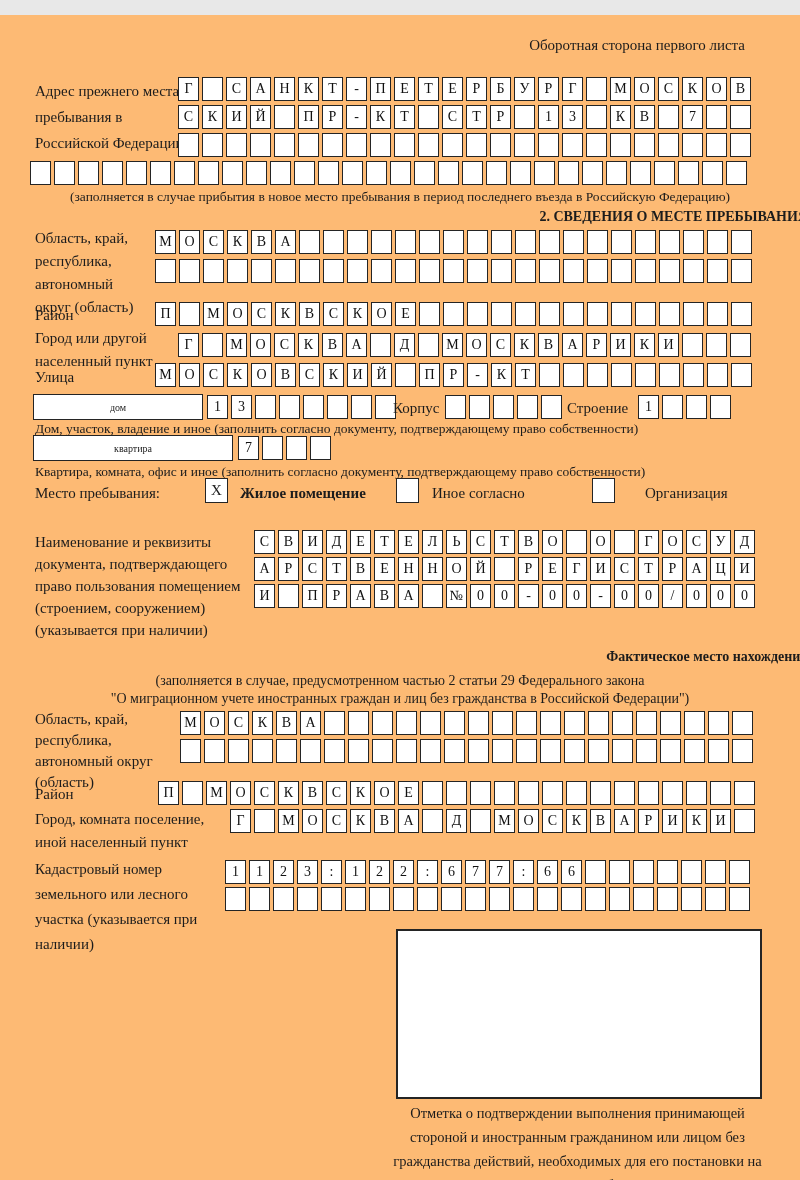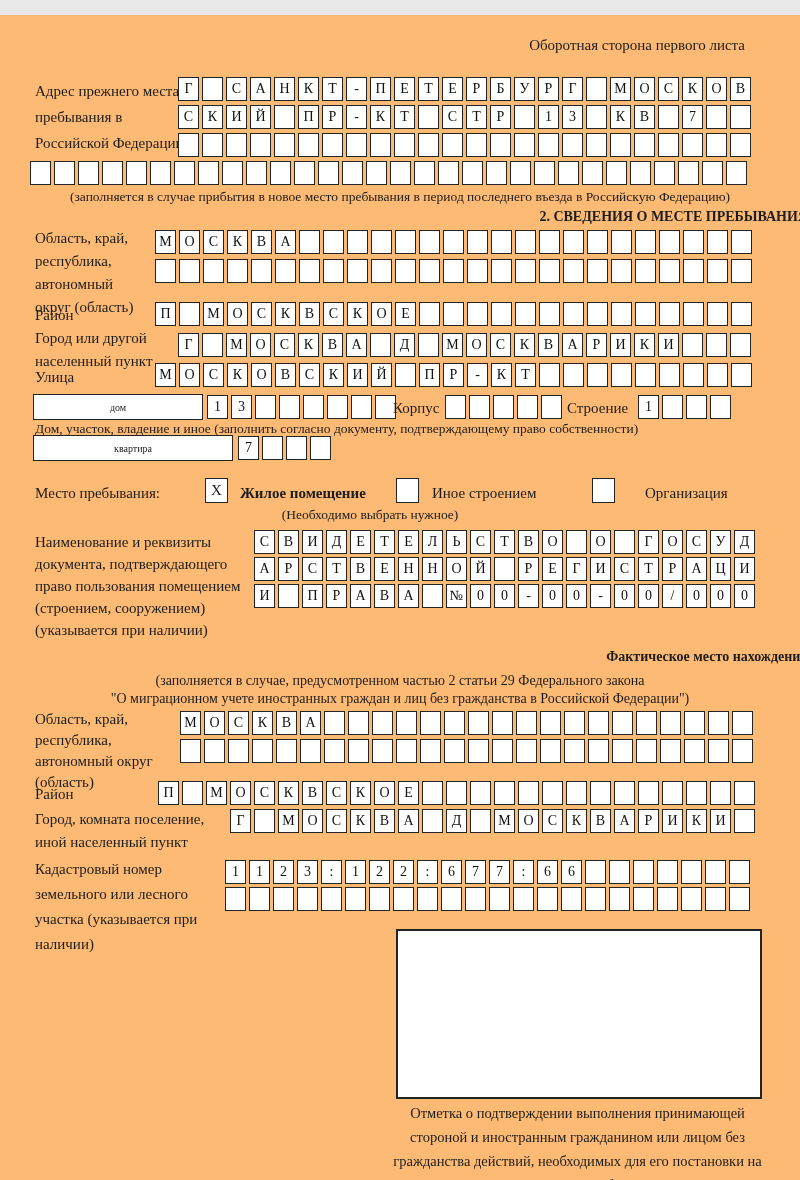--- a/index.html
+++ b/index.html
@@ -324,29 +324,29 @@
     </div>
   <div class="small-note" style="left:35px; top:406px;">Дом, участок, владение и иное (заполнить согласно документу, подтверждающему право собственности)</div>
 
   <div class="widebox" style="left:33px; top:420px; width:200px; height:26px;">квартира</div>
   <div class="row" style="left:238px; top:421px;">
       <span class="cb">7</span>
       <span class="cb"></span>
       <span class="cb"></span>
       <span class="cb"></span>
     </div>
+  <div class="small-note" style="left:35px; top:449px;">Квартира, комната, офис и иное (заполнить согласно документу, подтверждающему право собственности)</div>
 
   <div class="lbl" style="left:35px; top:467px;">Место пребывания:</div>
   <div class="chk" style="left:205px; top:463px;">X</div>
   <div class="lbl" style="left:240px; top:467px;font-weight:bold;">Жилое помещение</div>
   <div class="chk" style="left:396px; top:463px;"></div>
-  <div class="lbl" style="left:432px; top:467px;">Иное строением</div>
+  <div class="lbl" style="left:432px; top:467px;">Иное согласно</div>
   <div class="chk" style="left:592px; top:463px;"></div>
   <div class="lbl" style="left:645px; top:467px;">Организация</div>
-  <div class="small-note" style="left:180px; top:492px; width:380px; text-align:center;">(Необходимо выбрать нужное)</div>
 
   <div class="lbl" style="left:35px; top:516px; width:215px; line-height:22px;">Наименование и реквизиты документа, подтверждающего право пользования помещением (строением, сооружением) (указывается при наличии)</div>
   <div class="row" style="left:254px; top:515px;">
       <span class="cb">С</span>
       <span class="cb">В</span>
       <span class="cb">И</span>
       <span class="cb">Д</span>
       <span class="cb">Е</span>
       <span class="cb">Т</span>
       <span class="cb">Е</span>

